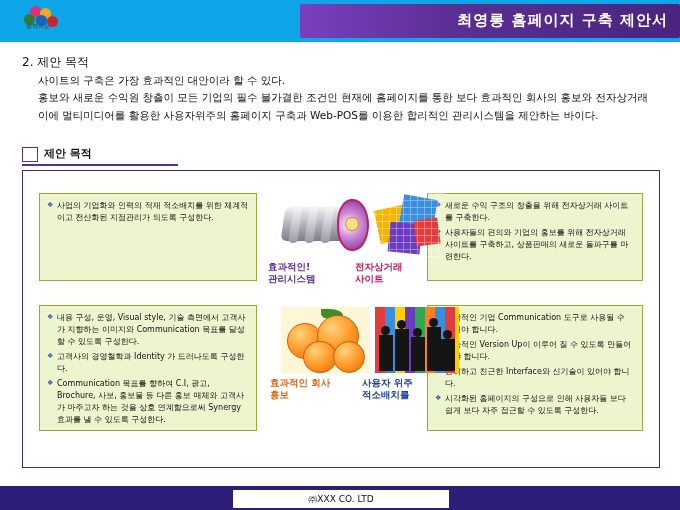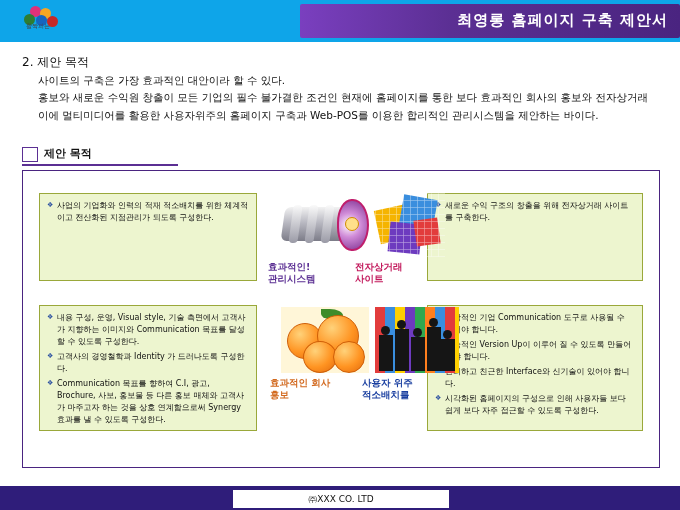--- a/index.html
+++ b/index.html
@@ -333,20 +333,21 @@
 
   <div class="panel panel-tl">
     <ul>
       <li>사업의 기업화와 인력의 적재 적소배치를 위한 체계적이고 전산화된 지점관리가 되도록 구성한다.</li>
     </ul>
   </div>
 
   <div class="panel panel-tr">
     <ul>
       <li>새로운 수익 구조의 창출을 위해 전자상거래 사이트를 구축한다.</li>
+      <li>사용자들의 편의와 기업의 홍보를 위해 전자상거래 사이트를 구축하고, 상품판매의 새로운 돌파구를 마련한다.</li>
     </ul>
   </div>
 
   <div class="panel panel-bl">
     <ul>
       <li>내용 구성, 운영, Visual style, 기술 측면에서 고객사가 지향하는 이미지와 Communication 목표를 달성할 수 있도록 구성한다.</li>
       <li>고객사의 경영철학과 Identity 가 드러나도록 구성한다.</li>
       <li>Communication 목표를 향하여 C.I, 광고, Brochure, 사보, 홍보물 등 다른 홍보 매체와 고객사가 마주고자 하는 것을 상호 연계함으로써 Synergy 효과를 낼 수 있도록 구성한다.</li>
     </ul>
   </div>

